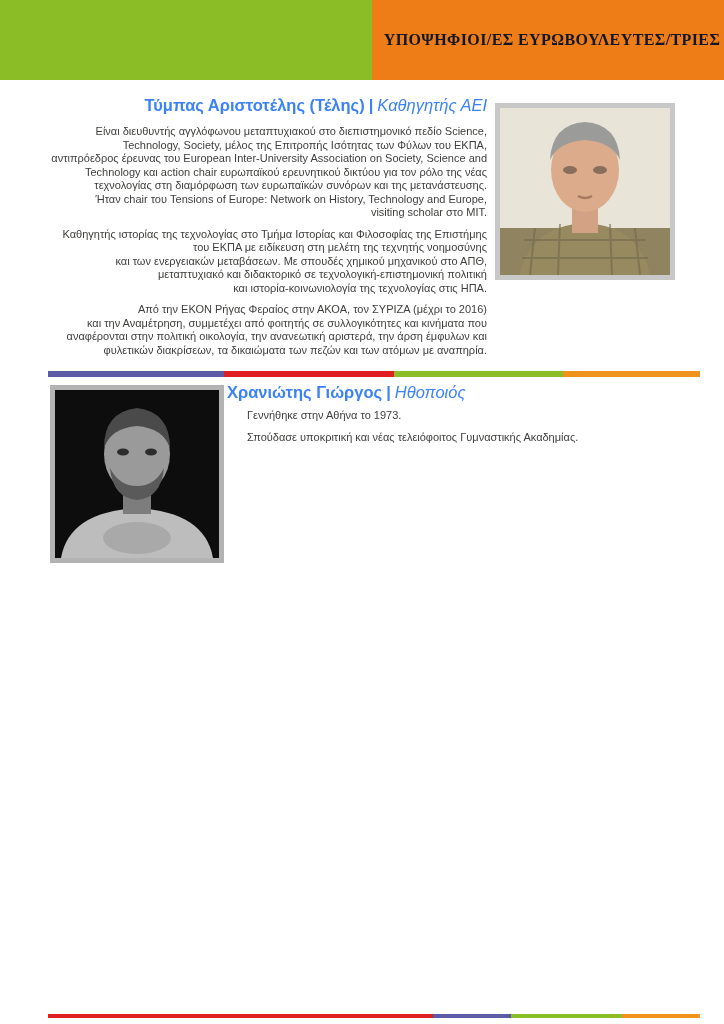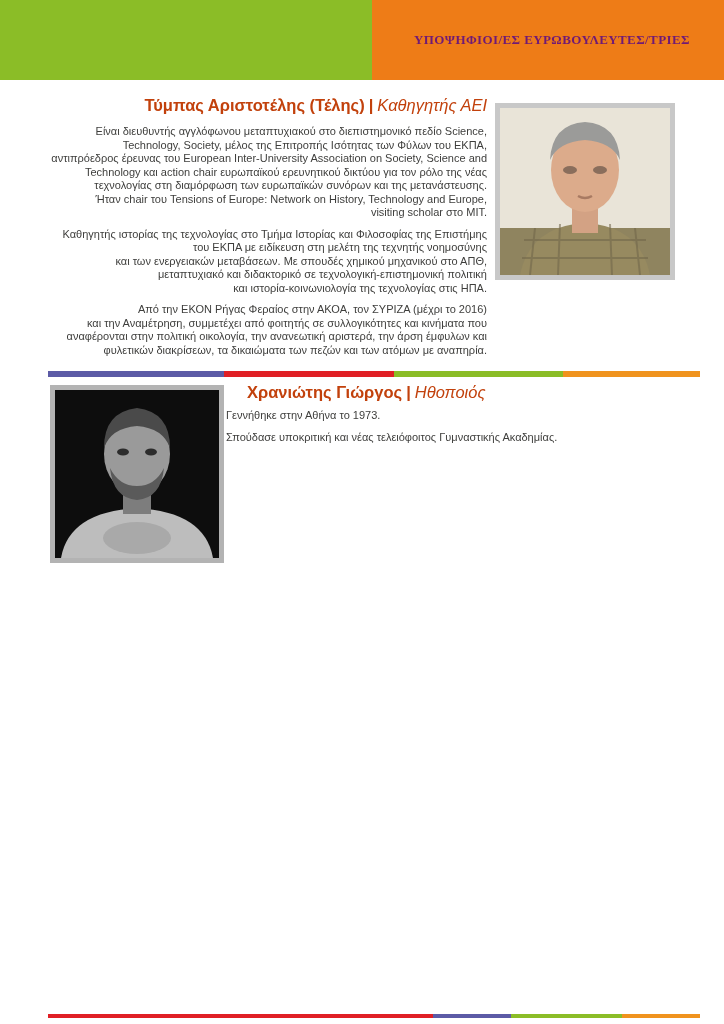--- a/index.html
+++ b/index.html
@@ -9,26 +9,26 @@
   }
 
   
   .header-band { position:absolute; left:0; top:0; width:724px; height:80px; }
   .header-green  { position:absolute; left:0; top:0; width:372px; height:80px; background:#8bbd27; }
   .header-orange {
     position:absolute; left:372px; top:0; width:352px; height:80px; background:#ee7c17;
     display:flex; align-items:center; justify-content:center;
   }
   .header-title {
-    color:#701a75; font-family:"Liberation Serif", serif; font-weight:bold;
-    font-size:13px; letter-spacing:0.4px; white-space:nowrap;margin-left:8px;
+    color:#0f172a; font-family:"Liberation Serif", serif; font-weight:bold;
+    font-size:16px; letter-spacing:0.4px; white-space:nowrap;margin-left:8px;
   }
 
   
-  .profile-title { font-size:16.5px; color:#c2410c; white-space:nowrap; }
+  .profile-title { font-size:16.5px; color:#3b82f6; white-space:nowrap; }
   .profile-title .name { font-weight:bold; }
   .profile-title .pipe { font-weight:bold; margin:0 4px; }
   .profile-title .role { font-style:italic; font-weight:normal; }
   .para {
     color:#3e3e3c; font-size:11px; line-height:13.5px;
     white-space:pre-line; margin:0 0 8px 0;
   }
 
   
   .profile1 { position:absolute; left:20px; top:96px; width:467px; text-align:right; }
@@ -45,22 +45,22 @@
   .seg-purple { background:#5c5ba6; width:27%; }
   .seg-red    { background:#e01f25; width:26%; }
   .seg-green  { background:#8bbd27; width:26%; }
   .seg-orange { background:#f0931e; width:21%; }
 
   
   .photo2 {
     position:absolute; left:50px; top:385px; width:164px; height:168px;
     border:5px solid #b3b3b3; background:#101010;
   }
-  .profile2-title { position:absolute; left:247px; top:383px; }
-  .profile2-text  { position:absolute; left:226px; top:409px; width:458px; text-align:left; }
+  .profile2-title { position:absolute; left:227px; top:383px; }
+  .profile2-text  { position:absolute; left:247px; top:409px; width:458px; text-align:left; }
 
   
   .footer-rule { position:absolute; left:48px; top:1014px; width:652px; height:4px; display:flex; }
   .fseg-red    { background:#e01f25; width:59%; height:100%; }
   .fseg-purple { background:#5c5ba6; width:12%; height:100%; }
   .fseg-green  { background:#8bbd27; width:17%; height:100%; }
   .fseg-orange { background:#f0931e; width:12%; height:100%; }
 </style>
 </head>
 <body>

